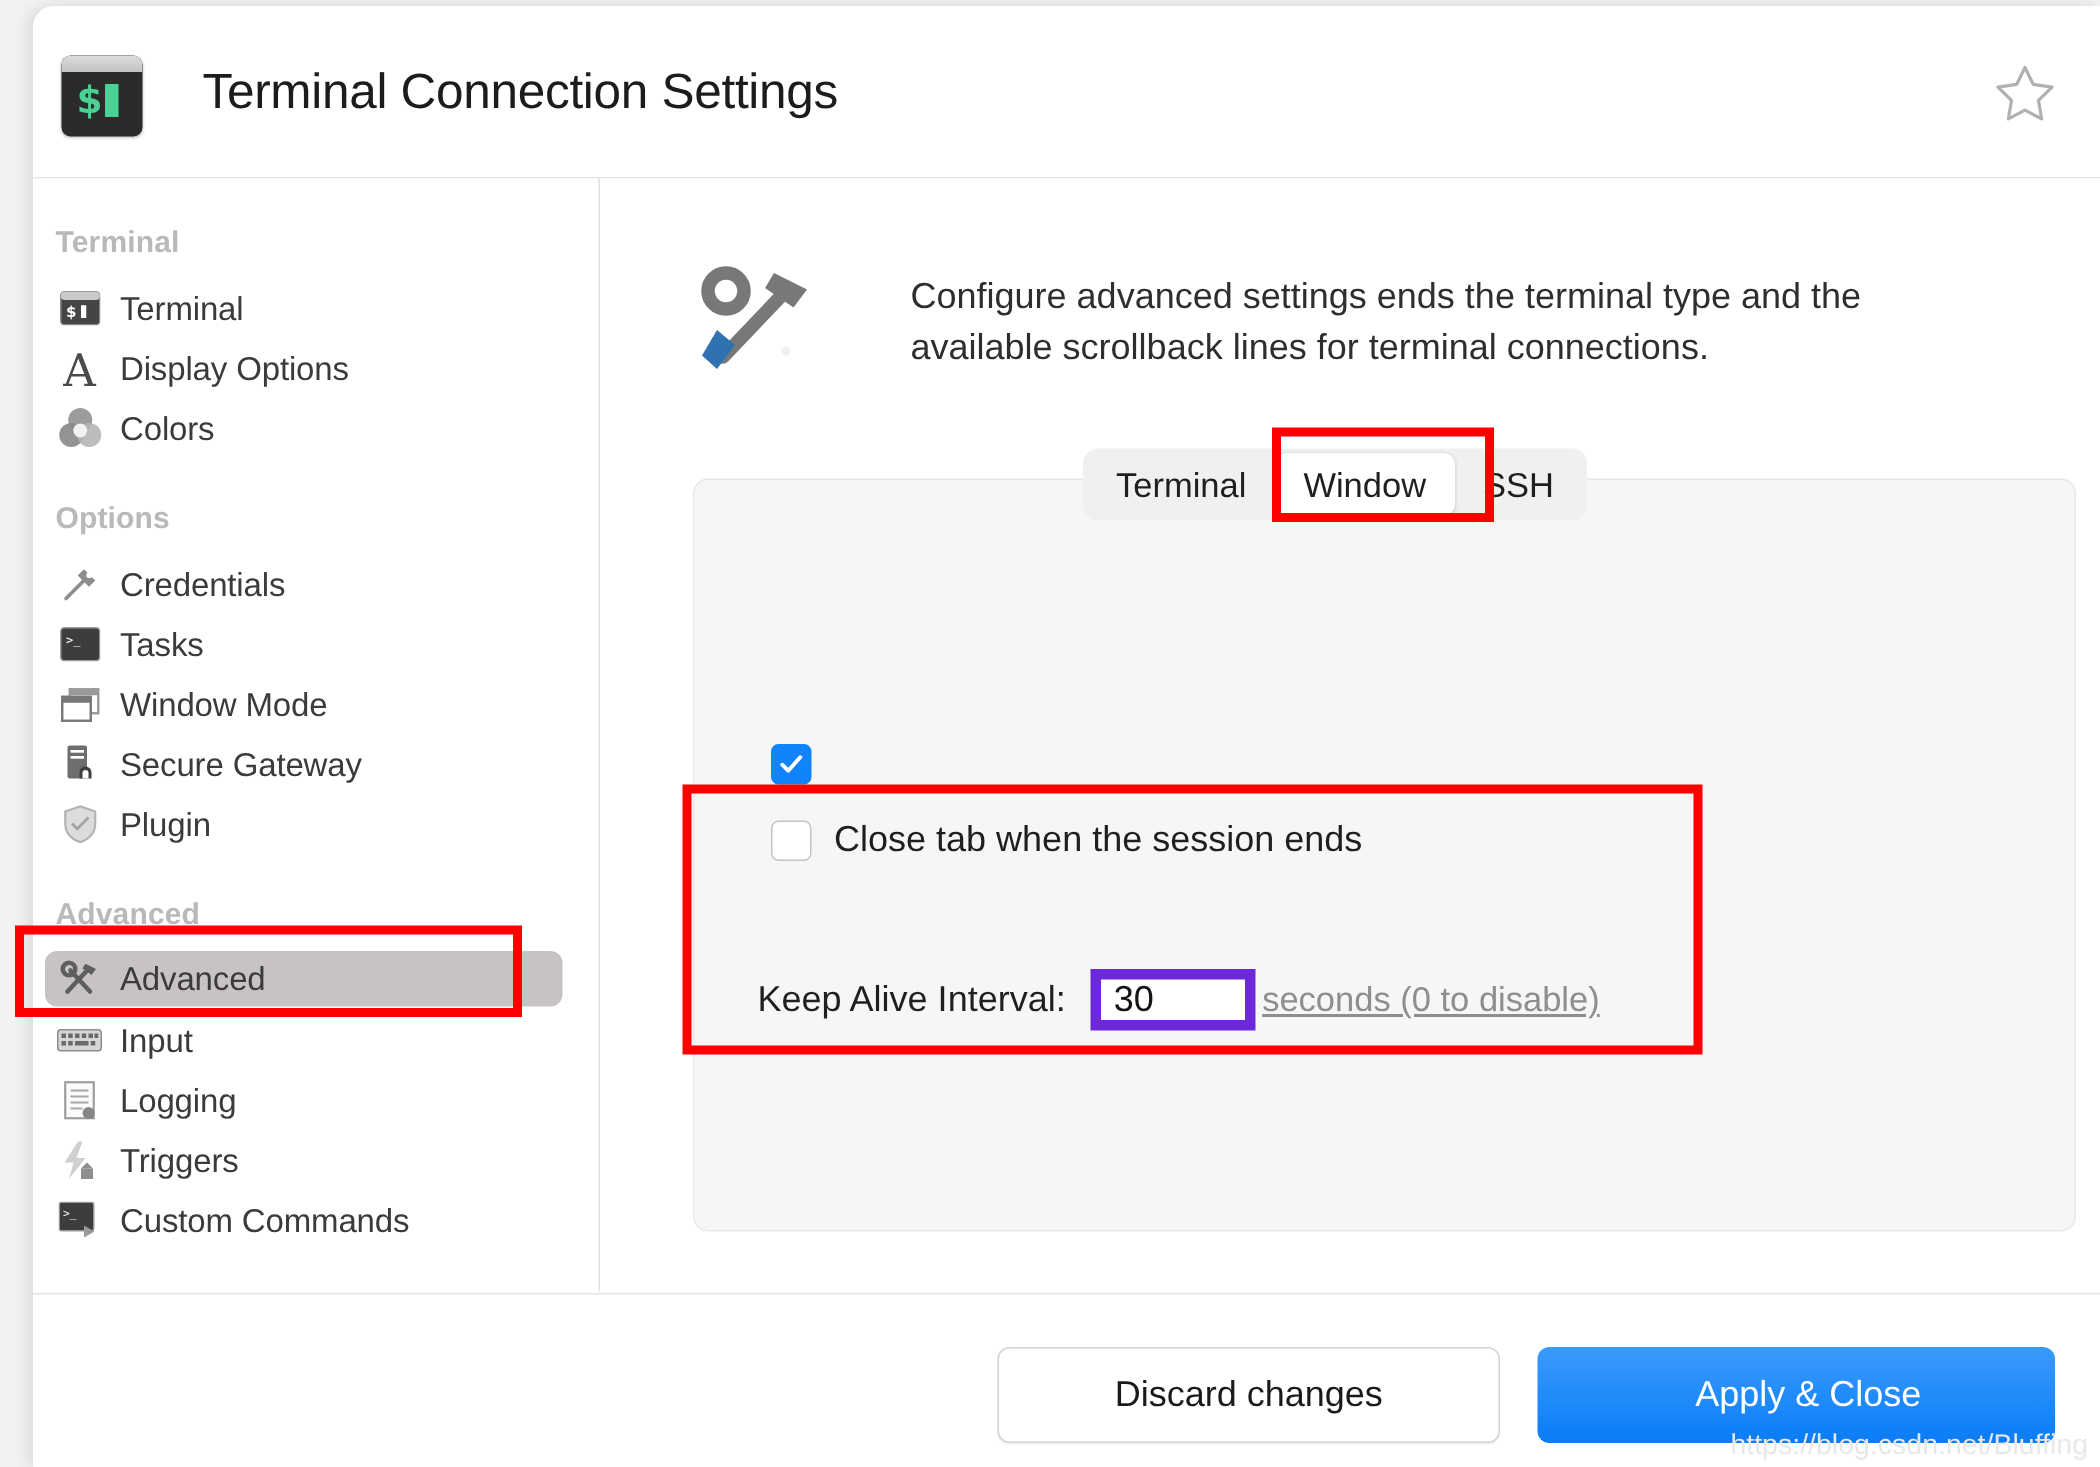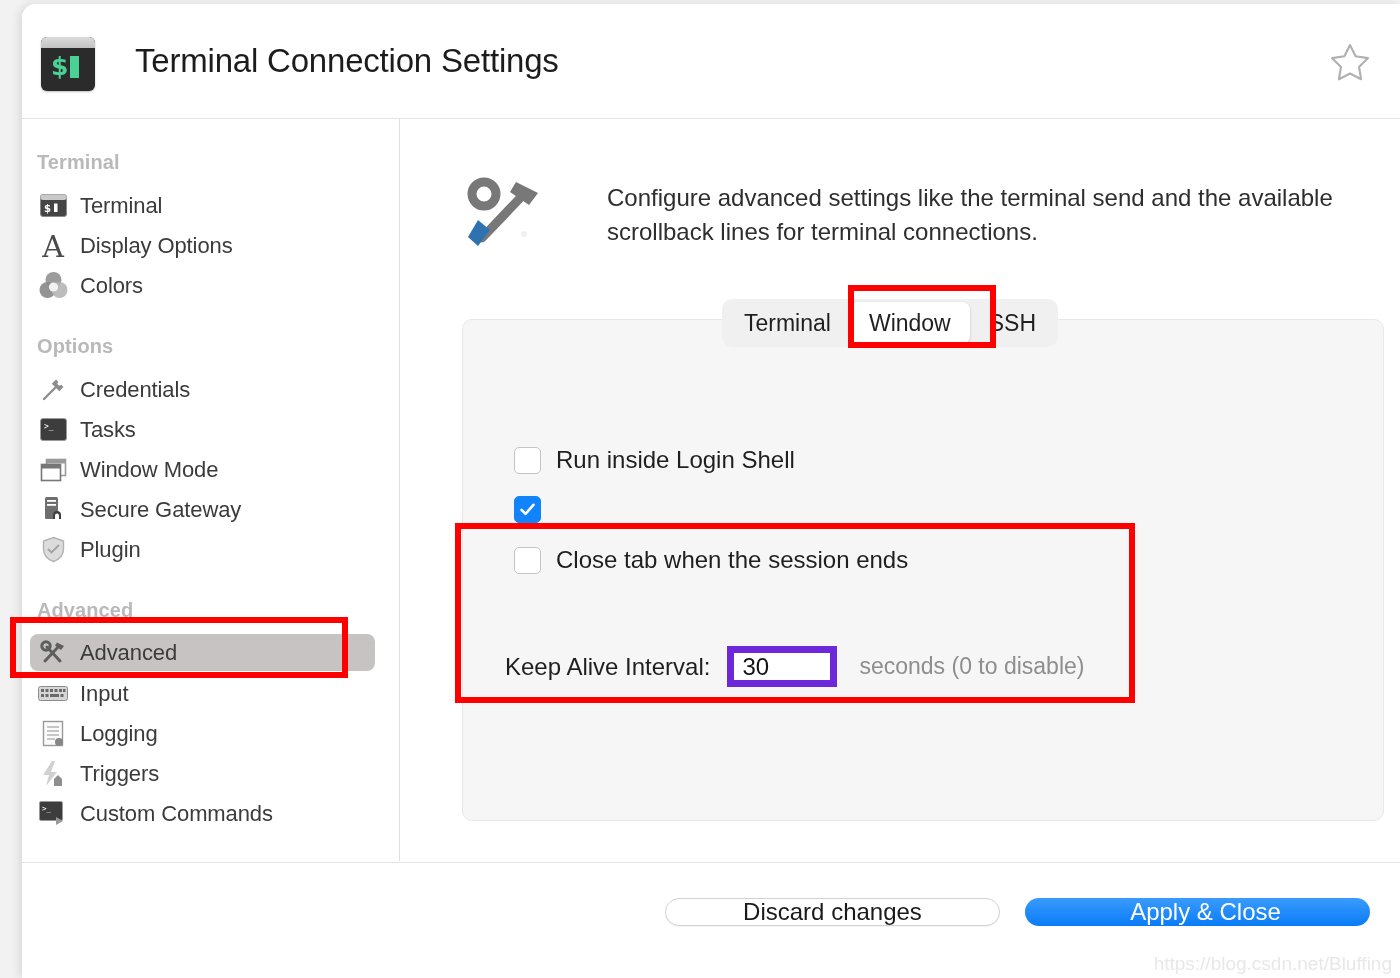--- a/index.html
+++ b/index.html
@@ -288,25 +288,25 @@
     left: 0;
     top: 858px;
     width: 1378px;
     height: 116px;
     background: #ffffff;
     border-top: 1px solid #e3e3e3;
   }
 
   .btn {
     position: absolute;
-    height: 28px;
+    height: 64px;
     display: flex;
     align-items: center;
     justify-content: center;
-    border-radius: 19px;
+    border-radius: 8px;
     font-size: 24px;
     box-sizing: border-box;
   }
   .btn-secondary {
     left: 643px;
     top: 35px;
     width: 335px;
     background: #ffffff;
     border: 1px solid #d2d2d2;
     color: #1a1a1a;
@@ -549,53 +549,49 @@
           <g stroke="#787878" stroke-width="9" stroke-linecap="round">
             <line x1="22" y1="66" x2="62" y2="24"></line>
           </g>
           <circle cx="24" cy="22" r="12" fill="none" stroke="#787878" stroke-width="9"></circle>
           <path d="M56 10l22 11-9 12-19-13z" fill="#787878"></path>
           <path d="M18 48l12 10-12 16-10-9z" fill="#2f72b0"></path>
           <circle cx="64" cy="62" r="3" fill="#f0f0f0"></circle>
         </svg>
       </div>
 
-      <div class="desc-text">Configure advanced settings like the terminal send and the available scrollback lines for terminal connections.</div>
+      <div class="desc-text">Configure advanced settings ends the terminal type and the available scrollback lines for terminal connections.</div>
 
       <div class="tabs">
         <div class="tab">Terminal</div>
         <div class="tab active">Window</div>
         <div class="tab">SSH</div>
       </div>
 
       <div class="panel">
 
-        <div class="row" style="left:51px; top:126px;">
-          <span class="cbox off"></span>
-          <span class="row-label">Run inside Login Shell</span>
-        </div>
 
         <div class="row" style="left:51px; top:176px;">
           <span class="cbox on">
             <svg width="19" height="19" viewBox="0 0 19 19">
               <path d="M3.5 9.8l4 4 8-9" fill="none" stroke="#ffffff" stroke-width="2.6" stroke-linecap="round" stroke-linejoin="round"></path>
             </svg>
           </span>
         </div>
 
         <div class="row" style="left:51px; top:226px;">
           <span class="cbox off"></span>
           <span class="row-label">Close tab when the session ends</span>
         </div>
 
 
         <div class="row" style="left:42px; top:326px;">
           <span class="row-label">Keep Alive Interval:</span>
           <span class="txtfield" style="width:110px; height:41px; margin-left:17px;">30</span>
-          <span class="hint" style="margin-left:22px;">seconds (0 to disable)</span>
+          <span class="hint" style="margin-left:4px;text-decoration:underline;">seconds (0 to disable)</span>
         </div>
       </div>
     </div>
 
     <div class="footer">
       <div class="btn btn-secondary">Discard changes</div>
       <div class="btn btn-primary">Apply &amp; Close</div>
       <div class="watermark">https://blog.csdn.net/Bluffing</div>
     </div>
 

